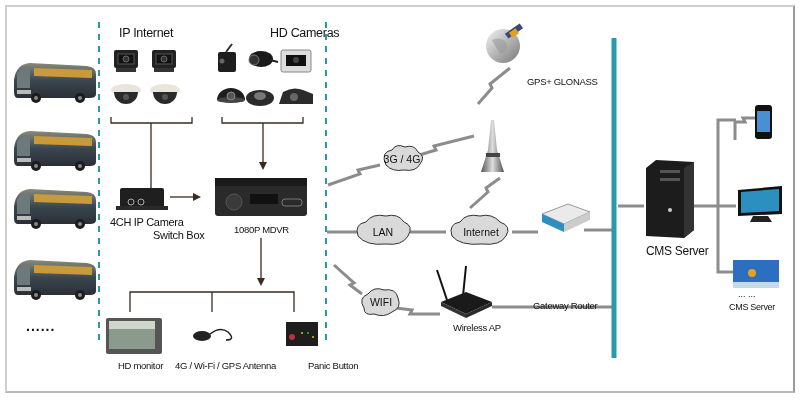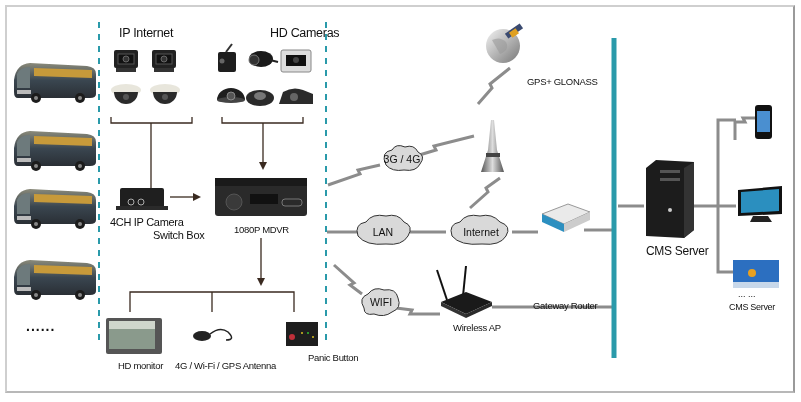--- a/index.html
+++ b/index.html
@@ -239,19 +239,19 @@
 </svg>
 
 <div class="lbl" style="left:26px;top:318px;font-size:14px;font-weight:bold;letter-spacing:1px;">......</div>
 <div class="lbl hd" style="left:119px;top:26px;">IP Internet</div>
 <div class="lbl hd" style="left:231px;top:26px;margin-left:39px;">HD Cameras</div>
 <div class="lbl" style="left:110px;top:216px;">4CH IP Camera</div>
 <div class="lbl" style="left:110px;top:229px;margin-left:43px;">Switch Box</div>
 <div class="lbl sm" style="left:234px;top:224px;">1080P MDVR</div>
 <div class="lbl sm" style="left:118px;top:360px;">HD monitor</div>
 <div class="lbl sm" style="left:175px;top:360px;">4G / Wi-Fi / GPS Antenna</div>
-<div class="lbl sm" style="left:288px;top:352px;padding-left:20px;">Panic Button</div>
+<div class="lbl sm" style="left:288px;top:360px;padding-left:20px;">Panic Button</div>
 <div class="lbl sm" style="left:527px;top:60px;margin-top:16px;">GPS+ GLONASS</div>
 <div class="lbl sm" style="left:533px;top:258px;margin-top:42px;">Gateway Router</div>
 <div class="lbl sm" style="left:453px;top:322px;">Wireless AP</div>
 <div class="lbl" style="left:646px;top:244px;font-size:12px;">CMS Server</div>
 <div class="lbl" style="left:738px;top:289px;font-size:9px;letter-spacing:0;">... ...</div>
 <div class="lbl" style="left:729px;top:302px;font-size:9px;">CMS Server</div>
 
 </body></html>

